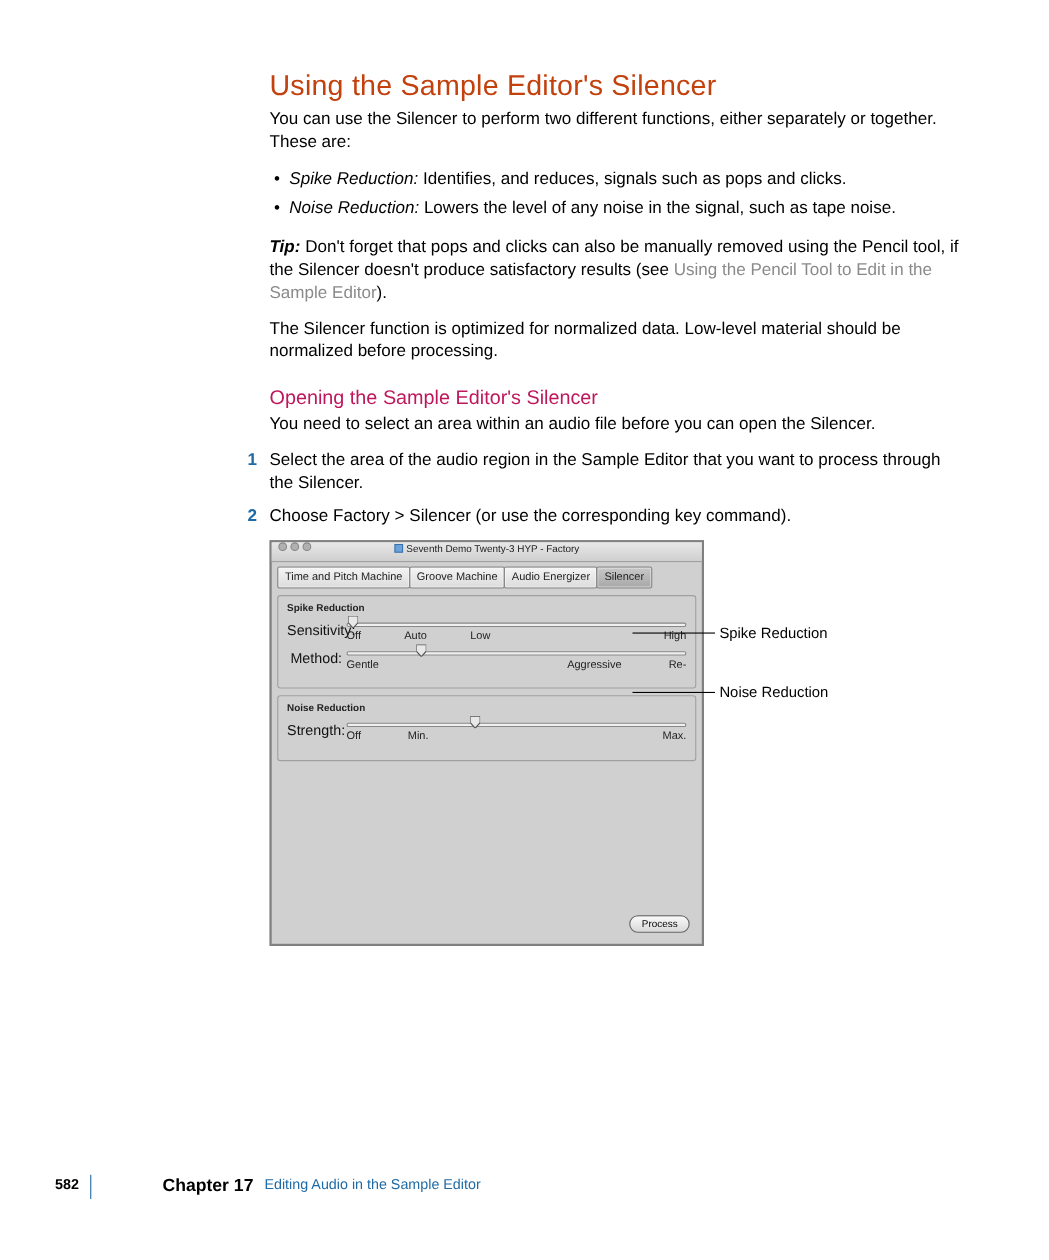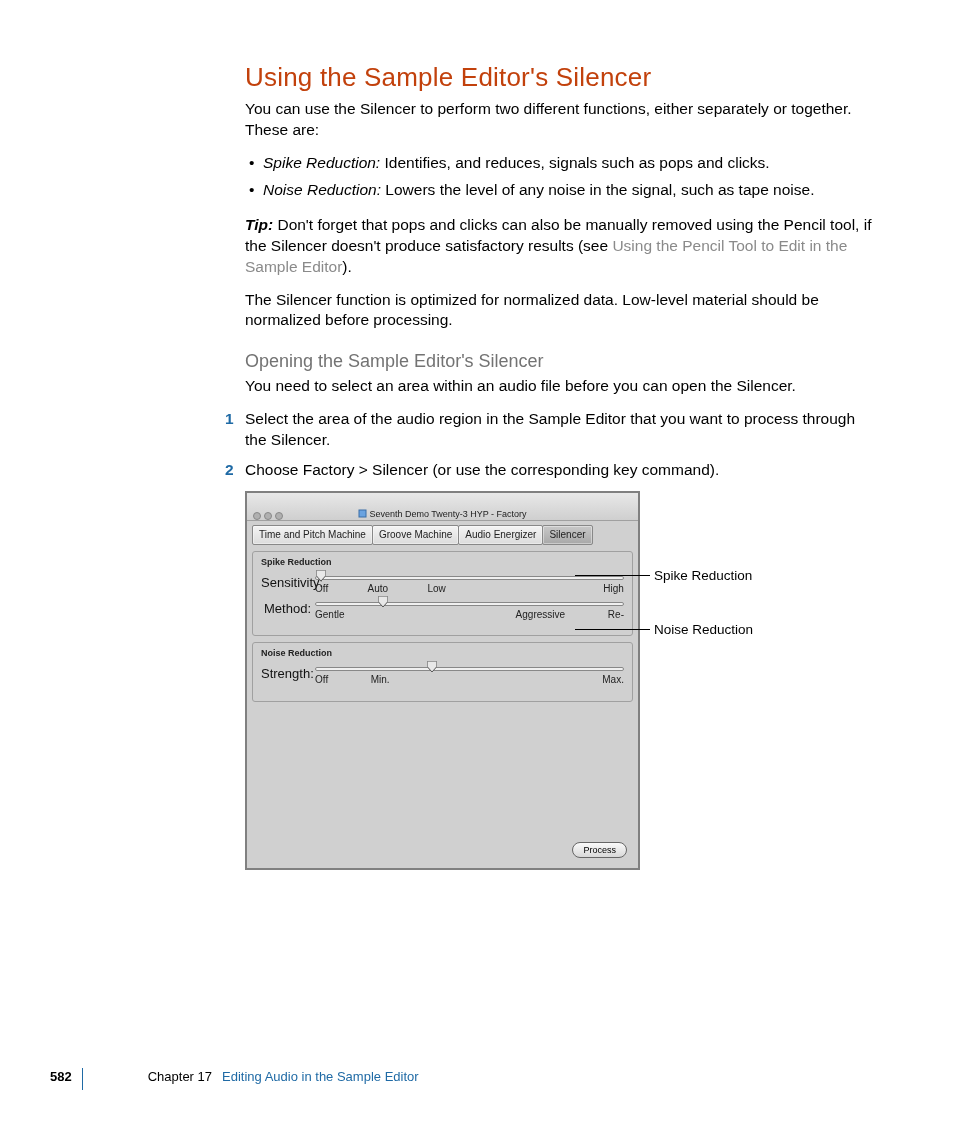--- a/index.html
+++ b/index.html
@@ -4,36 +4,36 @@
 <style>
   * { margin:0; padding:0; box-sizing:border-box; }
   body {
     font-family: "Myriad Pro","Helvetica Neue",Helvetica,Arial,sans-serif;
     font-size:15.5px; line-height:1.35; color:#000;
     width:954px; height:1145px; position:relative; background:#fff;
   }
   .page { position:absolute; top:60px; left:75px; right:75px; }
   .content { margin-left:170px; }
   h1 { font-size:26px; font-weight:400; color:#c2410c; margin-bottom:4px; letter-spacing:.2px; }
-  h2 { font-size:18px; font-weight:400; color:#737373; margin-top:18px; margin-bottom:2px; }
+  h2 { font-size:18px; font-weight:400; color:#be185d; margin-top:18px; margin-bottom:2px; }
   p { margin-bottom:12px; }
   ul { list-style:none; margin:6px 0 14px 4px; }
   ul li { margin-bottom:6px; position:relative; padding-left:14px; }
   ul li::before { content:"•"; position:absolute; left:0; }
   em.term { }
   .tip-lead { font-style:italic; font-weight:600; }
   .link { color:#8a8a8a; }
   .sub { font-weight:600; margin-top:6px; margin-bottom:4px; }
   .step { position:relative; margin-bottom:10px; }
   .step .num { position:absolute; left:-20px; top:0; color:#1f6aa5; font-weight:600; }
   .step p { margin-bottom:0; }
   .figwrap { display:flex; align-items:flex-start; margin-top:10px; }
   
   .window { width:395px; border:2px solid #808080; background:#d0d0d0; font-family:"Lucida Grande","Helvetica Neue",Arial,sans-serif; }
-  .titlebar { height:28px; background:linear-gradient(#e8e8e8,#cfcfcf); border-bottom:1px solid #a0a0a0; display:flex; align-items:flex-end; position:relative; }
+  .titlebar { height:18px; background:linear-gradient(#e8e8e8,#cfcfcf); border-bottom:1px solid #a0a0a0; display:flex; align-items:flex-start; position:relative; }
   .tl-dots { display:flex; gap:3px; margin-left:6px; }
   .tl-dots span { width:8px; height:8px; border-radius:4px; background:#b0b0b0; border:1px solid #888; display:inline-block; }
   .titlebar .title { position:absolute; left:0; right:0; text-align:center; font-size:9px; color:#222; }
   .titlebar .title svg { vertical-align:-1px; margin-right:2px; }
   .wbody { padding:4px 5px 6px; }
   .tabs { display:flex; gap:0; margin-bottom:6px; }
   .tab { font-size:10px; padding:2px 6px; background:linear-gradient(#f4f4f4,#dcdcdc); border:1px solid #888; color:#222; border-radius:2px; margin-right:-1px; box-shadow:inset 0 0 0 1px rgba(255,255,255,.4); }
   .tab.active { background:linear-gradient(#c8c8c8,#a8a8a8); }
   .group { border:1px solid #a0a0a0; border-radius:3px; padding:6px 8px 10px; margin-bottom:6px; background:#d0d0d0; }
   .group-title { font-size:9px; font-weight:bold; margin:-2px 0 6px 0; color:#222; }
@@ -50,21 +50,21 @@
   .btn { font-size:9px; padding:1px 10px; border:1px solid #666; border-radius:9px; background:linear-gradient(#fafafa,#d8d8d8); }
   
   .callout { position:relative; font-size:13.5px; color:#000; }
   .callout-line { height:1px; background:#000; position:absolute; }
   .callout-text { position:absolute; white-space:nowrap; }
 
   
   .footer { position:absolute; left:0; bottom:55px; width:100%; display:flex; align-items:flex-start; }
   .footer .pg { font-size:13px; font-weight:600; margin-left:50px; }
   .footer .bar { width:1px; height:22px; background:#1f6aa5; margin:0 65px 0 10px; }
-  .footer .ch { font-size:13px; font-weight:400; }
+  .footer .ch { font-size:16px; font-weight:700; }
   .footer .chtitle { font-size:13px; color:#1f6aa5; margin-left:10px; font-weight:400; }
 </style>
 </head>
 <body>
 
 <div class="page">
   <div class="content">
     <h1>Using the Sample Editor's Silencer</h1>
     <p>You can use the Silencer to perform two different functions, either separately or together. These are:</p>
     <ul>

